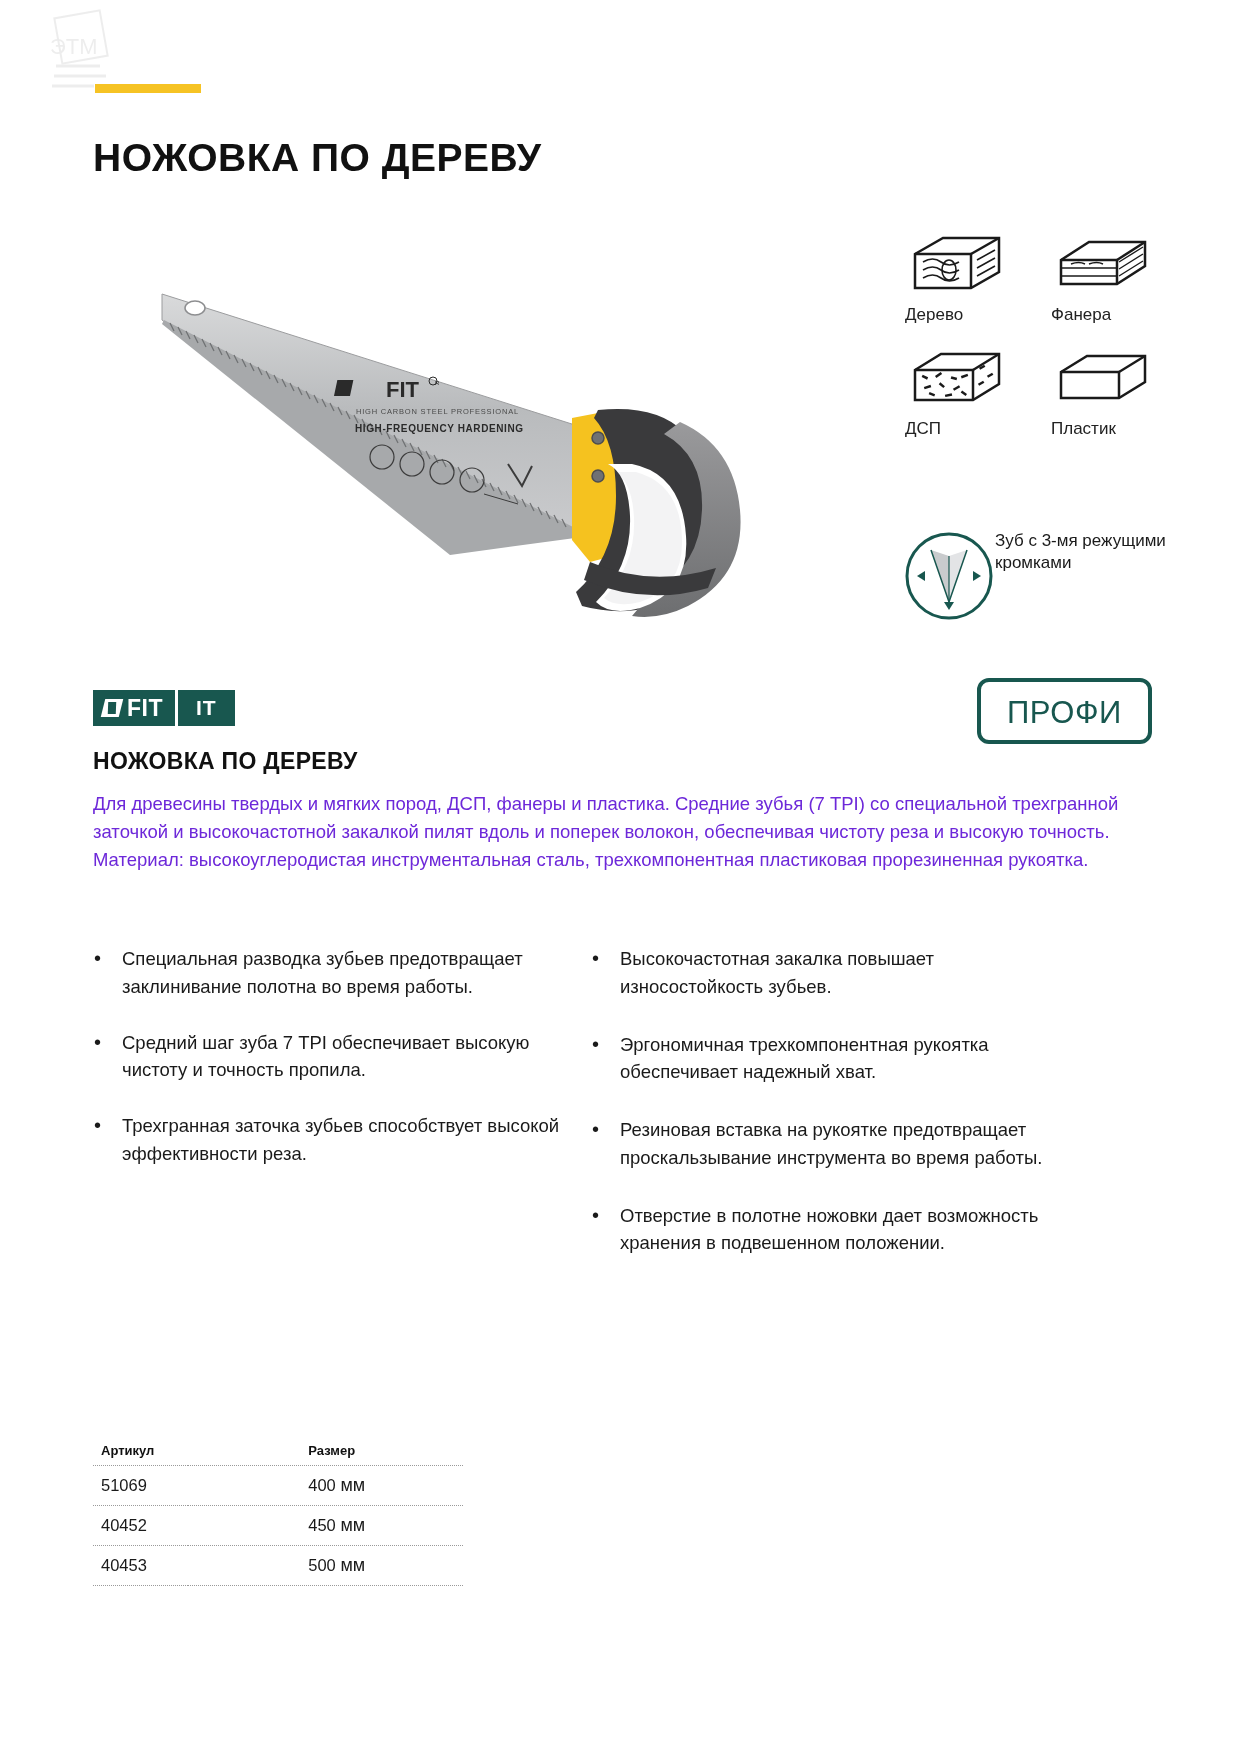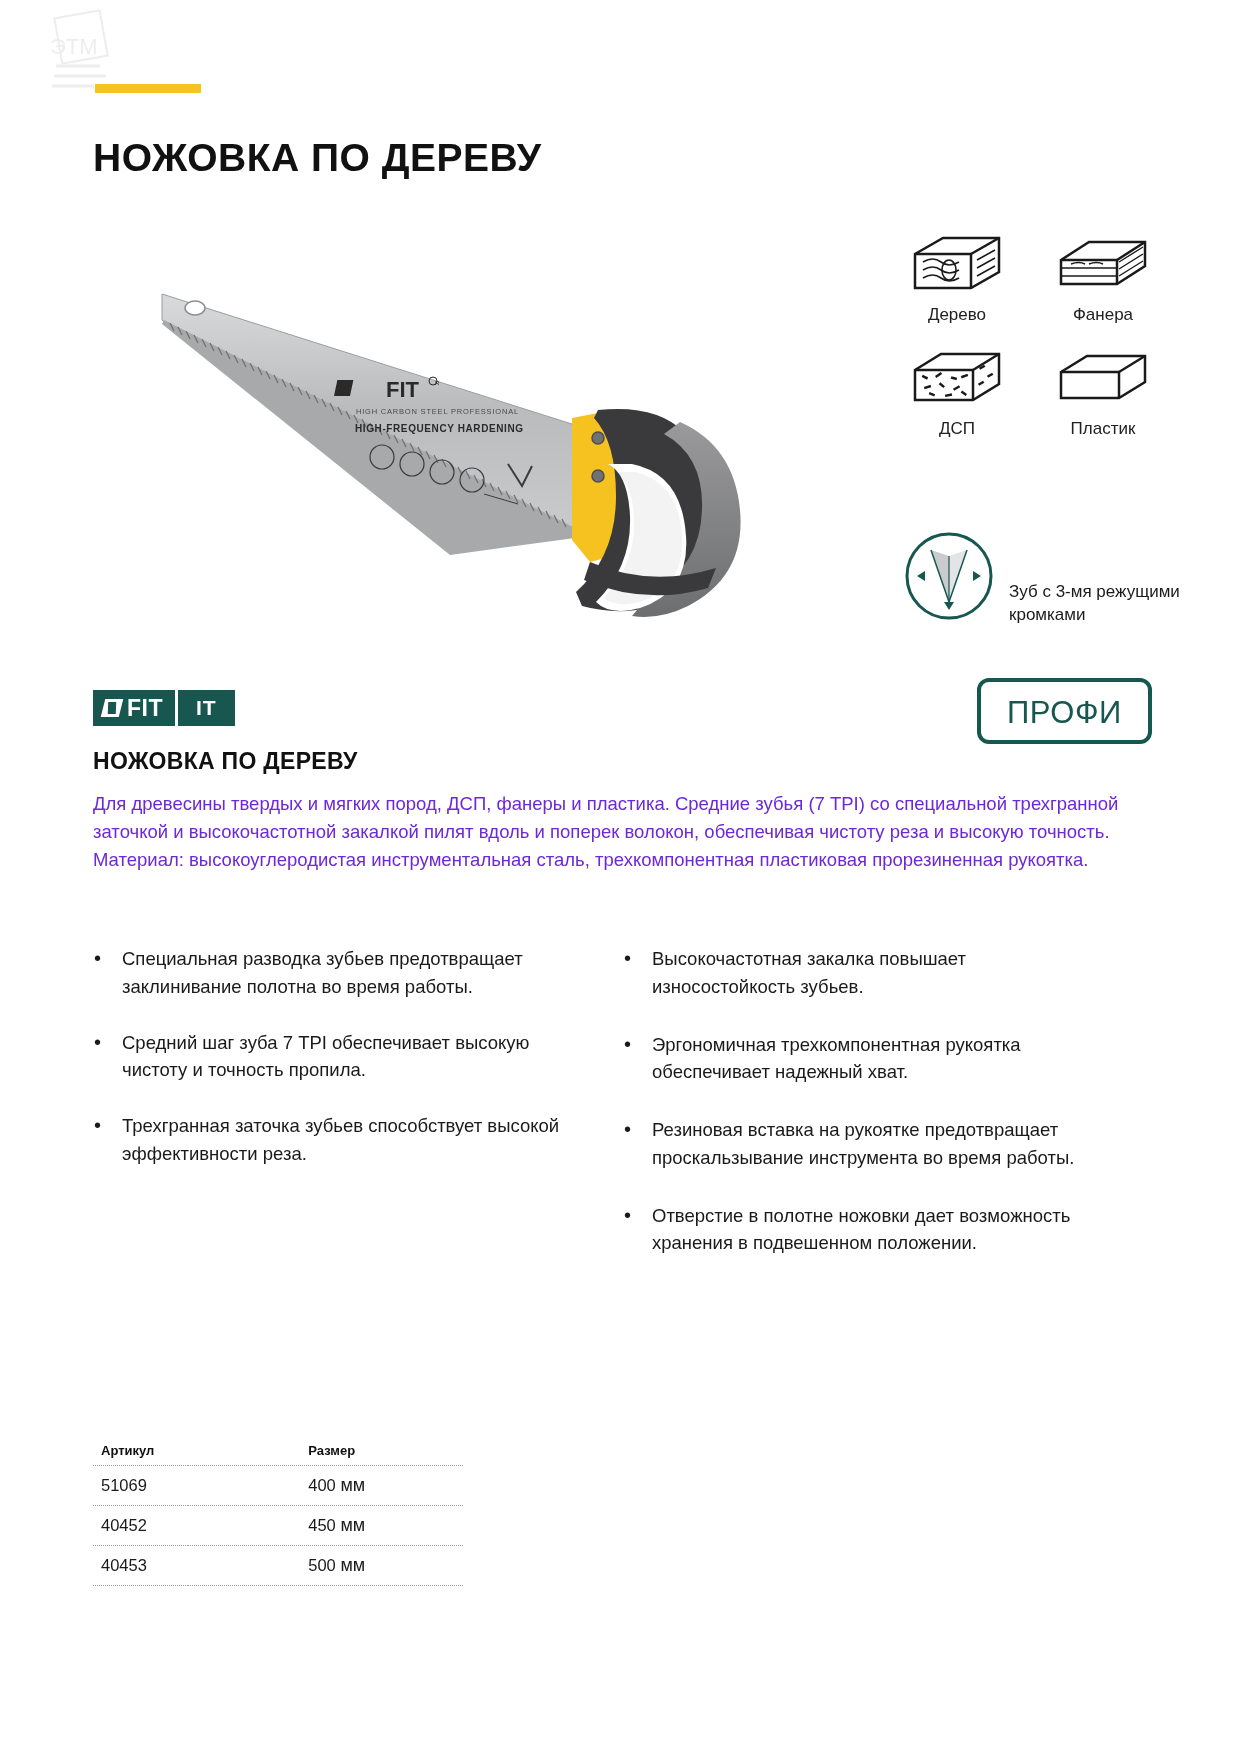--- a/index.html
+++ b/index.html
@@ -65,42 +65,40 @@
     top: 225px;
     width: 260px;
   }
   .mat-row {
     display: flex;
     gap: 42px;
     margin-bottom: 14px;
   }
   .mat-cell {
     width: 104px;
-    text-align: center;
   }
   .mat-cell .glyph {
     height: 78px;
     display: flex;
     align-items: center;
     justify-content: center;
   }
   .mat-cell .caption {
     font-size: 17px;
     color: #222;
     margin-top: 2px;
   }
 
   
   .tooth-feature {
     position: absolute;
     left: 903px;
     top: 530px;
     display: flex;
-    align-items: flex-end;
-    gap: 14px;
+    align-items: flex-start;
   }
   .tooth-feature .circle-wrap { flex: none; }
   .tooth-feature .txt {
     font-size: 17px;
     line-height: 1.32;
     color: #1a1a1a;
   }
 
   
   .brand-row {
@@ -182,21 +180,21 @@
     color: #6d28d9;
   }
 
   
   .cols {
     position: absolute;
     left: 90px;
     top: 945px;
     width: 1070px;
     display: flex;
-    gap: 60px;
+    gap: 28px;
   }
   .col { width: 470px; }
   .col.right { padding-top: 0px; }
   ul.bullets {
     list-style: none;
     margin: 0;
     padding: 0;
   }
   ul.bullets li {
     position: relative;

